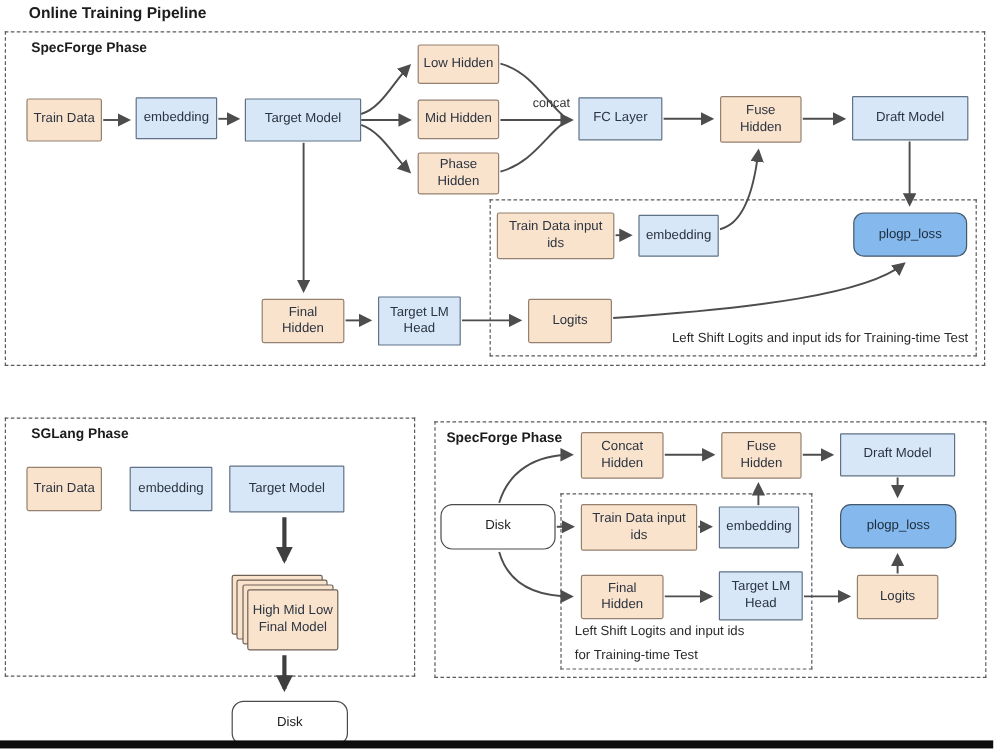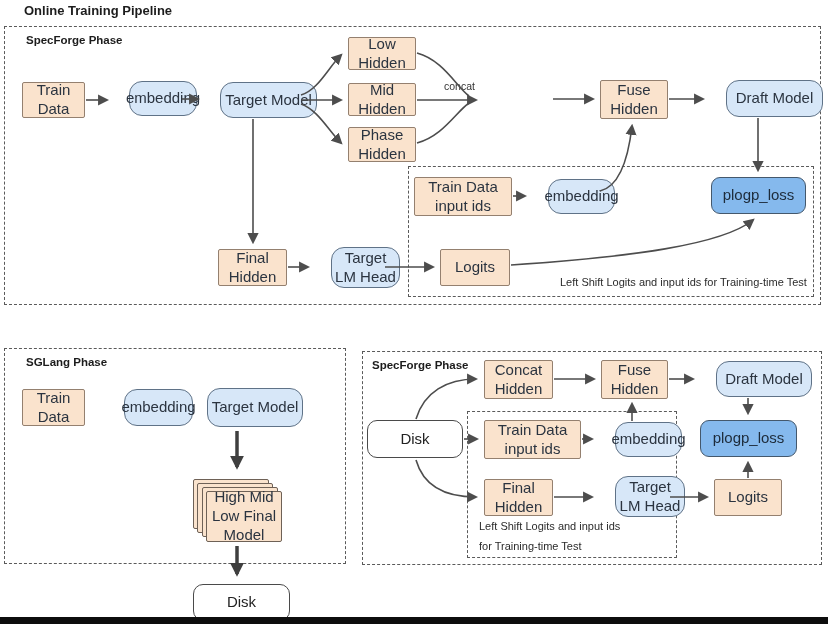--- a/index.html
+++ b/index.html
@@ -8,25 +8,25 @@
     --loss-fill:#85b9ed;  --loss-border:#44586c;
     --arrow:#4d4d4d;      --dashed-border:#5a5a5a;
   }
   html,body{margin:0;padding:0;background:#ffffff;}
   #canvas{
     position:relative;width:828px;height:624px;background:#ffffff;
     font-family:"Liberation Sans","DejaVu Sans",sans-serif;overflow:hidden;
   }
   .node{
     position:absolute;display:flex;align-items:center;justify-content:center;
-    text-align:center;font-size:15px;color:#2b3440;line-height:1.25;
+    text-align:center;font-size:11px;color:#2b3440;line-height:1.25;
     box-sizing:border-box;padding:2px 3px;
   }
   .peach{background:var(--peach-fill);border:1.5px solid var(--peach-border);border-radius:2px;}
-  .blue{background:var(--blue-fill);border:1.5px solid var(--blue-border);border-radius:13px;margin-left:16px;}
+  .blue{background:var(--blue-fill);border:1.5px solid var(--blue-border);border-radius:1px;}
   .loss{background:var(--loss-fill);border:1.5px solid var(--loss-border);border-radius:9px;color:#1d2b3a;}
   .white-box{background:#ffffff;border:1.5px solid #4a4a4a;border-radius:10px;color:#222;}
   .dashed{position:absolute;border:1.6px dashed var(--dashed-border);box-sizing:border-box;background:transparent;}
   .section-title{position:absolute;font-weight:bold;font-size:13px;color:#1c1c1c;}
   .phase-label{position:absolute;font-weight:bold;font-size:11.5px;color:#1c1c1c;text-align:right;}
   .note{position:absolute;font-size:11px;color:#2b2b2b;}
   .tiny-label{position:absolute;font-size:10.5px;color:#333;}
   .stack-layer{position:absolute;background:var(--peach-fill);border:1.5px solid #6e6156;border-radius:2px;box-sizing:border-box;}
   #wires{position:absolute;left:0;top:0;pointer-events:none;}
   #wires path{fill:none;stroke:var(--arrow);stroke-width:1.6px;}
@@ -60,20 +60,23 @@
     </div>
   <div class="node peach" style="left:348px;top:83px;width:68px;height:33px;">
       <span>Mid Hidden</span>
     </div>
   <div class="node peach" style="left:348px;top:127px;width:68px;height:35px;">
       <span>Phase Hidden</span>
     </div>
 
   <div class="tiny-label" style="left:444px;top:80px;">concat</div>
 
+  <div class="node blue" style="left:482px;top:81px;width:70px;height:36px;">
+      <span>FC Layer</span>
+    </div>
   <div class="node peach" style="left:600px;top:80px;width:68px;height:39px;">
       <span>Fuse Hidden</span>
     </div>
   <div class="node blue" style="left:710px;top:80px;width:97px;height:37px;">
       <span>Draft Model</span>
     </div>
 
   <div class="dashed" style="left:408px;top:166px;width:406px;height:131px;"></div>
   <div class="node peach" style="left:414px;top:177px;width:98px;height:39px;">
       <span>Train Data input ids</span>

